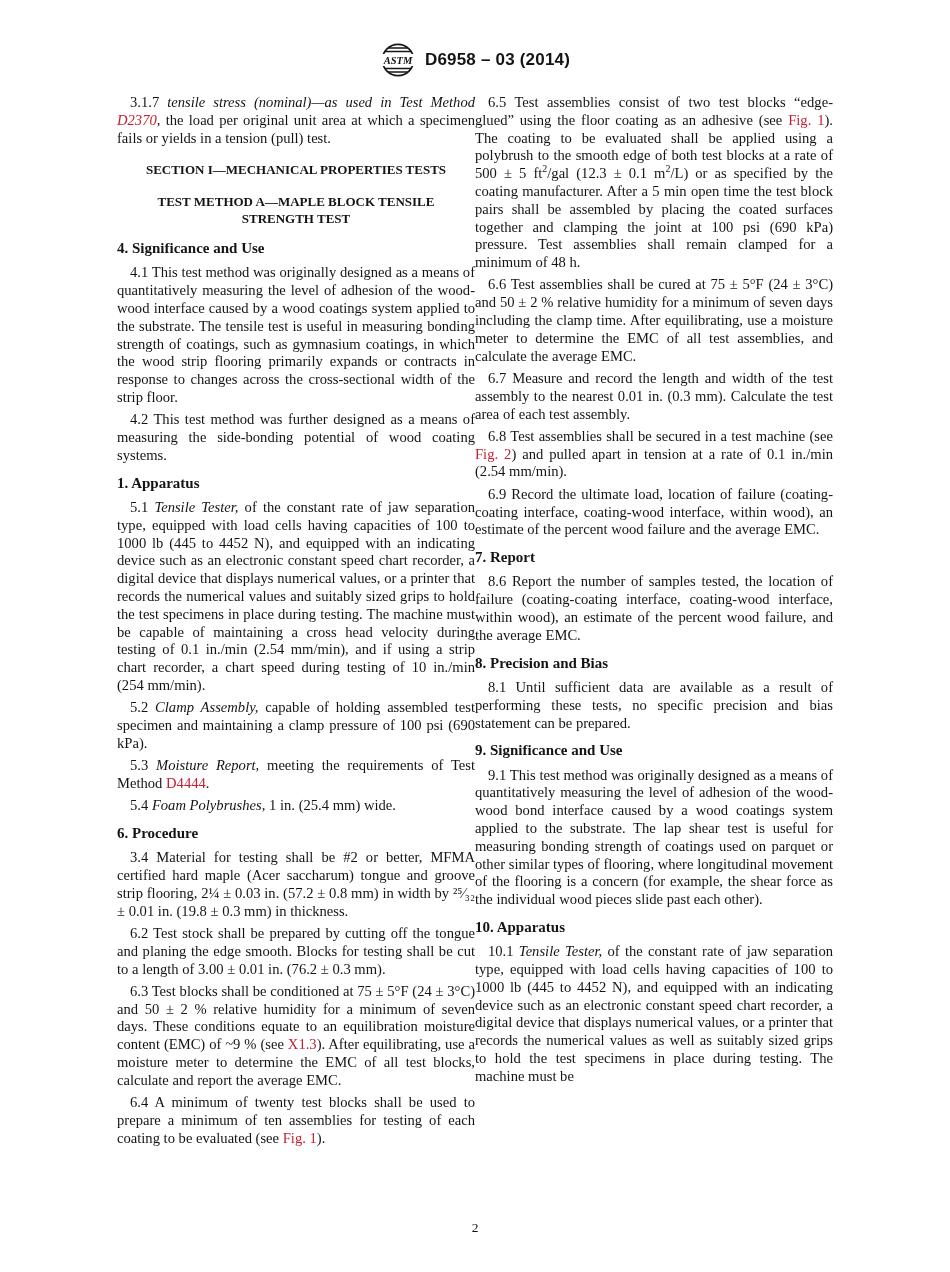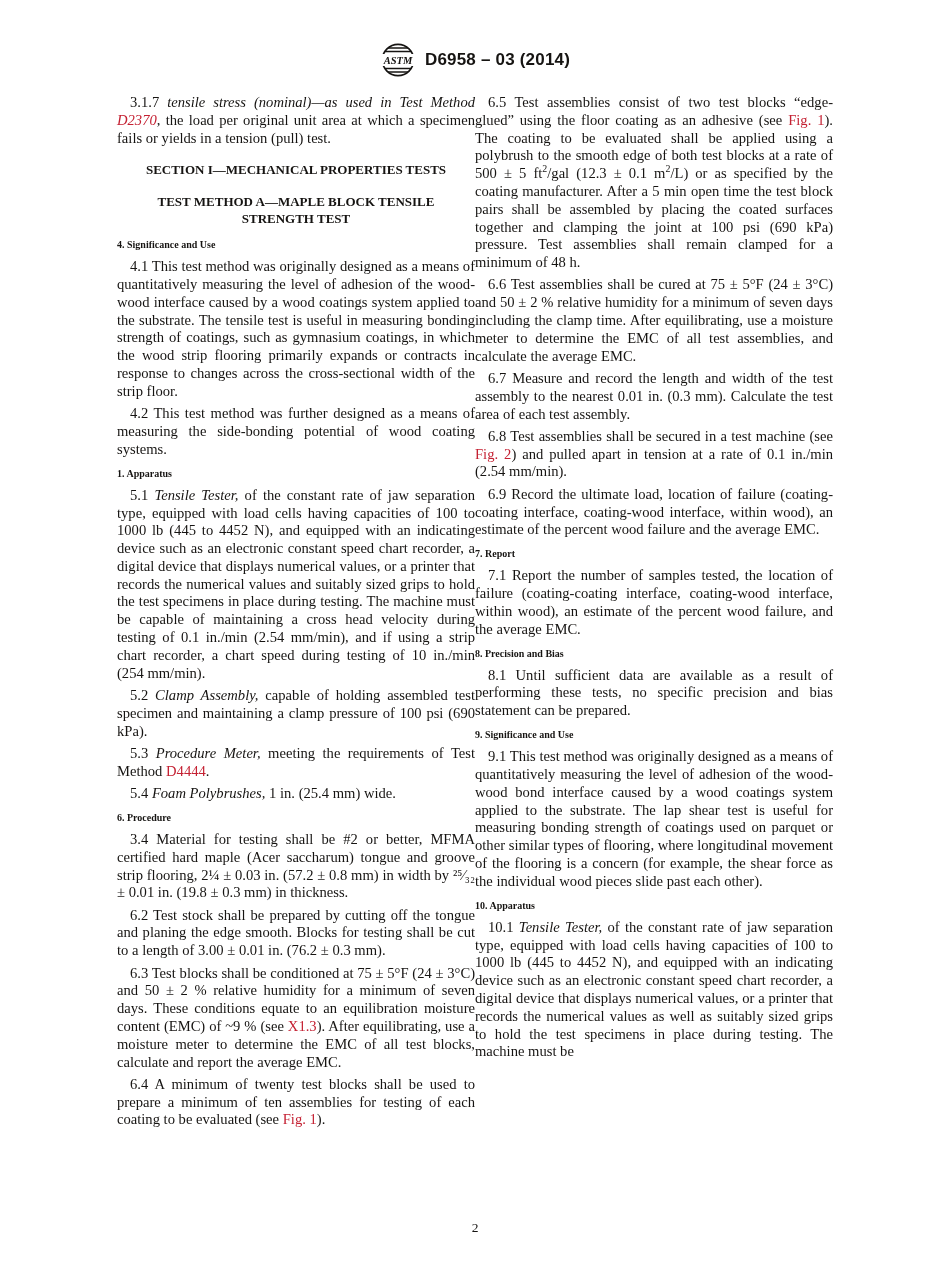--- a/index.html
+++ b/index.html
@@ -39,21 +39,21 @@
   }
   p.blk { margin: 0 0 4.5px 0; text-indent: 13px; }
   h2.h-center {
     font-size: 13px;
     font-weight: bold;
     text-align: center;
     margin: 15px 20px 11px 20px;
     line-height: 1.3;
   }
   h3.h-num {
-    font-size: 10px;
+    font-size: 15px;
     font-weight: bold;
     margin: 9px 0 7px 0;
   }
   a.doc-link {
     color: var(--link-color, #c00000);
     text-decoration: none;
     cursor: pointer;
   }
   a.doc-link.it { font-style: italic; }
   em { font-style: italic; }
@@ -96,36 +96,36 @@
     <section class="col" id="col-left">
         <p class="blk p">3.1.7 <em>tensile stress (nominal)—as used in Test Method</em> <a href="#" class="doc-link it">D2370</a>, the load per original unit area at which a specimen fails or yields in a tension (pull) test.</p>
         <h2 class="blk h-center">SECTION I—MECHANICAL PROPERTIES TESTS</h2>
         <h2 class="blk h-center">TEST METHOD A—MAPLE BLOCK TENSILE STRENGTH TEST</h2>
         <h3 class="blk h-num">4. Significance and Use</h3>
         <p class="blk p">4.1 This test method was originally designed as a means of quantitatively measuring the level of adhesion of the wood-wood interface caused by a wood coatings system applied to the substrate. The tensile test is useful in measuring bonding strength of coatings, such as gymnasium coatings, in which the wood strip flooring primarily expands or contracts in response to changes across the cross-sectional width of the strip floor.</p>
         <p class="blk p">4.2 This test method was further designed as a means of measuring the side-bonding potential of wood coating systems.</p>
         <h3 class="blk h-num">1. Apparatus</h3>
         <p class="blk p">5.1 <em>Tensile Tester,</em> of the constant rate of jaw separation type, equipped with load cells having capacities of 100 to 1000 lb (445 to 4452 N), and equipped with an indicating device such as an electronic constant speed chart recorder, a digital device that displays numerical values, or a printer that records the numerical values and suitably sized grips to hold the test specimens in place during testing. The machine must be capable of maintaining a cross head velocity during testing of 0.1 in./min (2.54 mm/min), and if using a strip chart recorder, a chart speed during testing of 10 in./min (254 mm/min).</p>
         <p class="blk p">5.2 <em>Clamp Assembly,</em> capable of holding assembled test specimen and maintaining a clamp pressure of 100 psi (690 kPa).</p>
-        <p class="blk p">5.3 <em>Procedure Meter,</em> meeting the requirements of Test Method <a href="#" class="doc-link">D4444</a>.</p>
+        <p class="blk p">5.3 <em>Moisture Report,</em> meeting the requirements of Test Method <a href="#" class="doc-link">D4444</a>.</p>
         <p class="blk p">5.4 <em>Foam Polybrushes,</em> 1 in. (25.4 mm) wide.</p>
         <h3 class="blk h-num">6. Procedure</h3>
         <p class="blk p">3.4 Material for testing shall be #2 or better, MFMA certified hard maple (Acer saccharum) tongue and groove strip flooring, 2¼ ± 0.03 in. (57.2 ± 0.8 mm) in width by ²⁵⁄₃₂ ± 0.01 in. (19.8 ± 0.3 mm) in thickness.</p>
         <p class="blk p">6.2 Test stock shall be prepared by cutting off the tongue and planing the edge smooth. Blocks for testing shall be cut to a length of 3.00 ± 0.01 in. (76.2 ± 0.3 mm).</p>
         <p class="blk p">6.3 Test blocks shall be conditioned at 75 ± 5°F (24 ± 3°C) and 50 ± 2 % relative humidity for a minimum of seven days. These conditions equate to an equilibration moisture content (EMC) of ~9 % (see <a href="#" class="doc-link">X1.3</a>). After equilibrating, use a moisture meter to determine the EMC of all test blocks, calculate and report the average EMC.</p>
         <p class="blk p">6.4 A minimum of twenty test blocks shall be used to prepare a minimum of ten assemblies for testing of each coating to be evaluated (see <a href="#" class="doc-link">Fig. 1</a>).</p>
       </section>
     <section class="col" id="col-right">
         <p class="blk p">6.5 Test assemblies consist of two test blocks “edge-glued” using the floor coating as an adhesive (see <a href="#" class="doc-link">Fig. 1</a>). The coating to be evaluated shall be applied using a polybrush to the smooth edge of both test blocks at a rate of 500 ± 5 ft<sup>2</sup>/gal (12.3 ± 0.1 m<sup>2</sup>/L) or as specified by the coating manufacturer. After a 5 min open time the test block pairs shall be assembled by placing the coated surfaces together and clamping the joint at 100 psi (690 kPa) pressure. Test assemblies shall remain clamped for a minimum of 48 h.</p>
         <p class="blk p">6.6 Test assemblies shall be cured at 75 ± 5°F (24 ± 3°C) and 50 ± 2 % relative humidity for a minimum of seven days including the clamp time. After equilibrating, use a moisture meter to determine the EMC of all test assemblies, and calculate the average EMC.</p>
         <p class="blk p">6.7 Measure and record the length and width of the test assembly to the nearest 0.01 in. (0.3 mm). Calculate the test area of each test assembly.</p>
         <p class="blk p">6.8 Test assemblies shall be secured in a test machine (see <a href="#" class="doc-link">Fig. 2</a>) and pulled apart in tension at a rate of 0.1 in./min (2.54 mm/min).</p>
         <p class="blk p">6.9 Record the ultimate load, location of failure (coating-coating interface, coating-wood interface, within wood), an estimate of the percent wood failure and the average EMC.</p>
         <h3 class="blk h-num">7. Report</h3>
-        <p class="blk p">7.1 Report the number of samples tested, the location of failure (coating-coating interface, coating-wood interface, within wood), an estimate of the percent wood failure, and the average EMC.</p>
+        <p class="blk p">8.6 Report the number of samples tested, the location of failure (coating-coating interface, coating-wood interface, within wood), an estimate of the percent wood failure, and the average EMC.</p>
         <h3 class="blk h-num">8. Precision and Bias</h3>
         <p class="blk p">8.1 Until sufficient data are available as a result of performing these tests, no specific precision and bias statement can be prepared.</p>
         <h3 class="blk h-num">9. Significance and Use</h3>
         <p class="blk p">9.1 This test method was originally designed as a means of quantitatively measuring the level of adhesion of the wood-wood bond interface caused by a wood coatings system applied to the substrate. The lap shear test is useful for measuring bonding strength of coatings used on parquet or other similar types of flooring, where longitudinal movement of the flooring is a concern (for example, the shear force as the individual wood pieces slide past each other).</p>
         <h3 class="blk h-num">10. Apparatus</h3>
         <p class="blk p">10.1 <em>Tensile Tester,</em> of the constant rate of jaw separation type, equipped with load cells having capacities of 100 to 1000 lb (445 to 4452 N), and equipped with an indicating device such as an electronic constant speed chart recorder, a digital device that displays numerical values, or a printer that records the numerical values as well as suitably sized grips to hold the test specimens in place during testing. The machine must be</p>
       </section>
   </main>
 
   <footer class="doc-footer">

